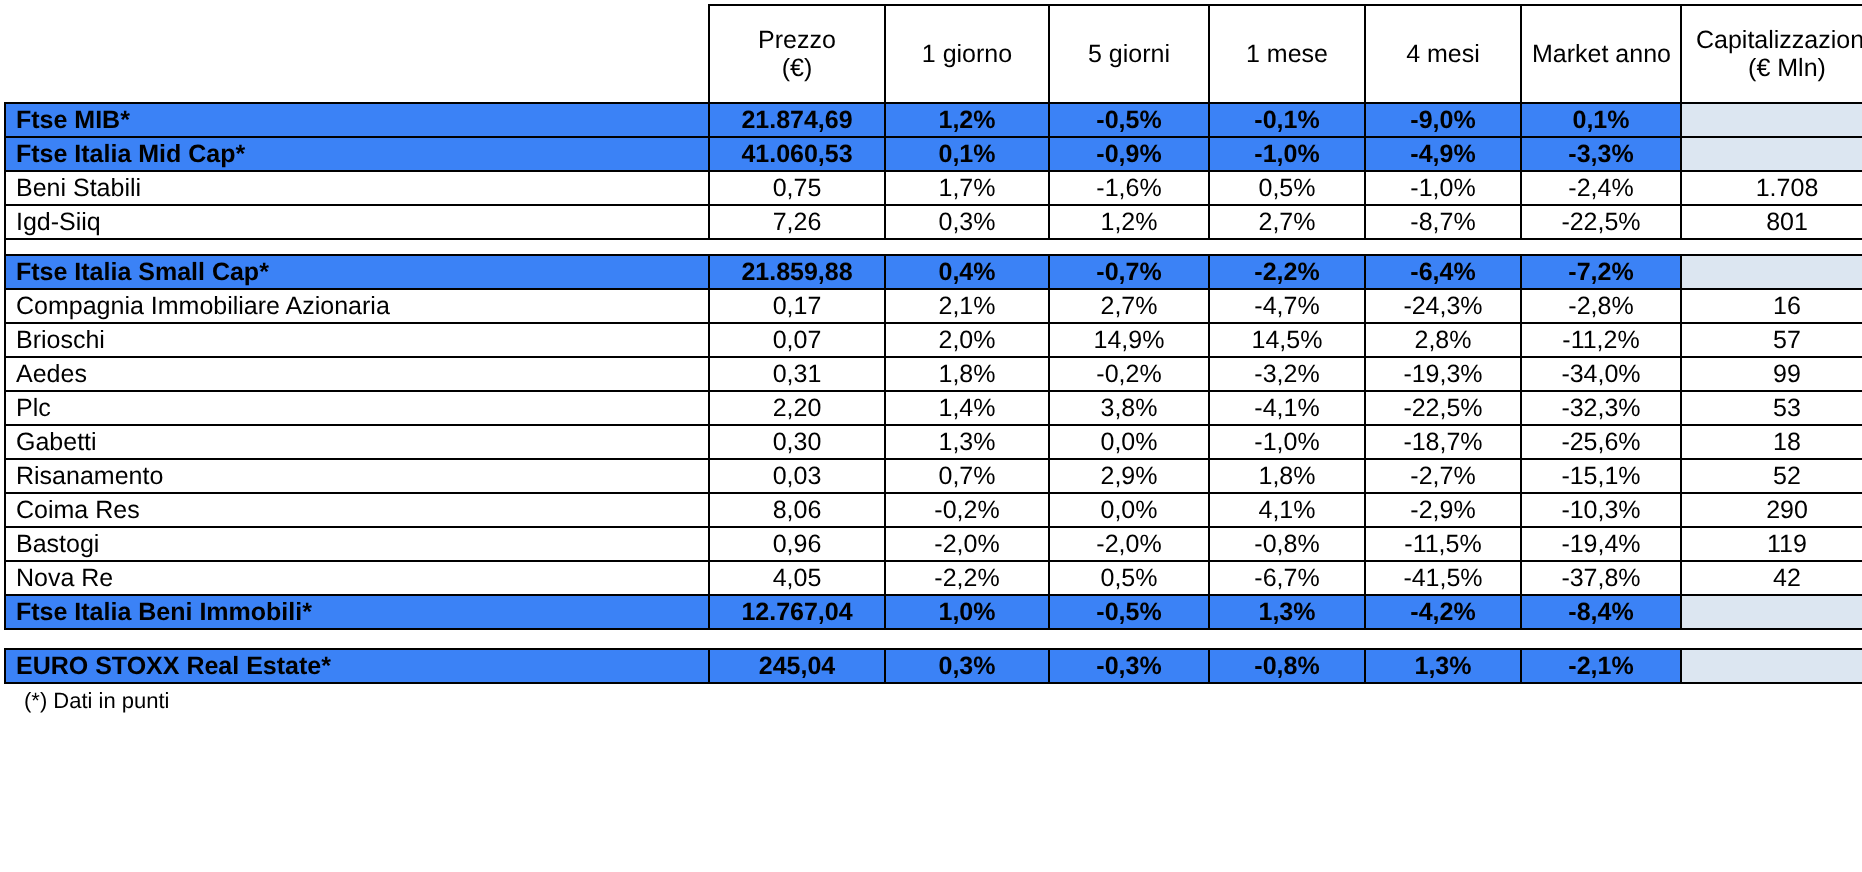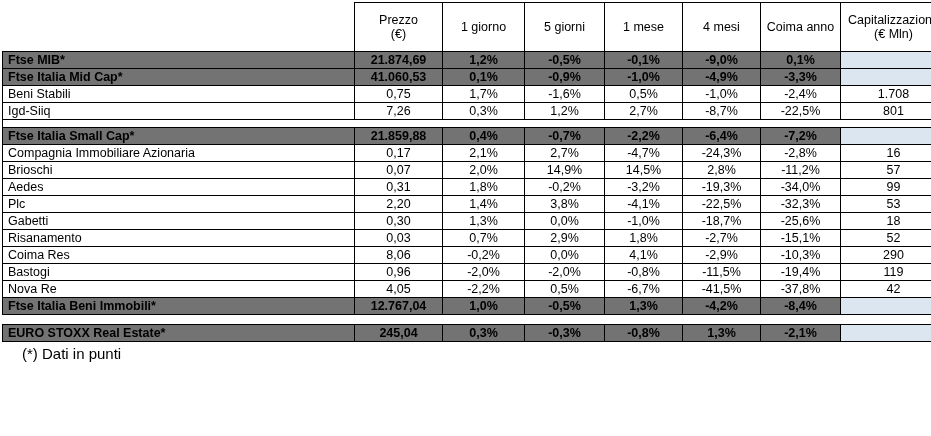--- a/index.html
+++ b/index.html
@@ -63,21 +63,21 @@
   col.c-ia    { width: 80px; }
   col.c-cap   { width: 106px; }
 
   td.name {
     text-align: left;
   }
   td.num {
     text-align: center;
   }
   tr.index td {
-    background: #737373;
+    background: #3b82f6;
     font-weight: bold;
   }
   tr.index td.cap {
     background: #dce6f1;
   }
   tr.stock td {
     background: #ffffff;
     font-weight: normal;
   }
   tr.spacer td {
@@ -91,24 +91,24 @@
   }
   tr.gap td {
     border: none;
     height: 9px;
     background: #ffffff;
     padding: 0;
   }
   .footer {
     position: relative;
     width: 904px;
-    margin-left: 18px;
+    margin-left: 8px;
     margin-top: 3px;
     height: 18px;
-    font-size: 15px;
+    font-size: 11px;
   }
   .footer .left {
     position: absolute;
     left: 4px;
     top: 0;
   }
   .footer .right {
     position: absolute;
     right: 2px;
     top: 0;
@@ -145,21 +145,21 @@
         <th>
           <span class="hdr2">5 giorni</span>
         </th>
         <th>
           <span class="hdr2">1 mese</span>
         </th>
         <th>
           <span class="hdr2">4 mesi</span>
         </th>
         <th>
-          <span class="hdr2">Coima anno</span>
+          <span class="hdr2">Market anno</span>
         </th>
         <th>
           <span class="hdr2">Capitalizzazione</span>
           <span class="hdr2">(€ Mln)</span>
         </th>
       </tr>
     </thead>
     <tbody id="tbody">
         <tr class="index">
           <td class="name">Ftse MIB*</td>

